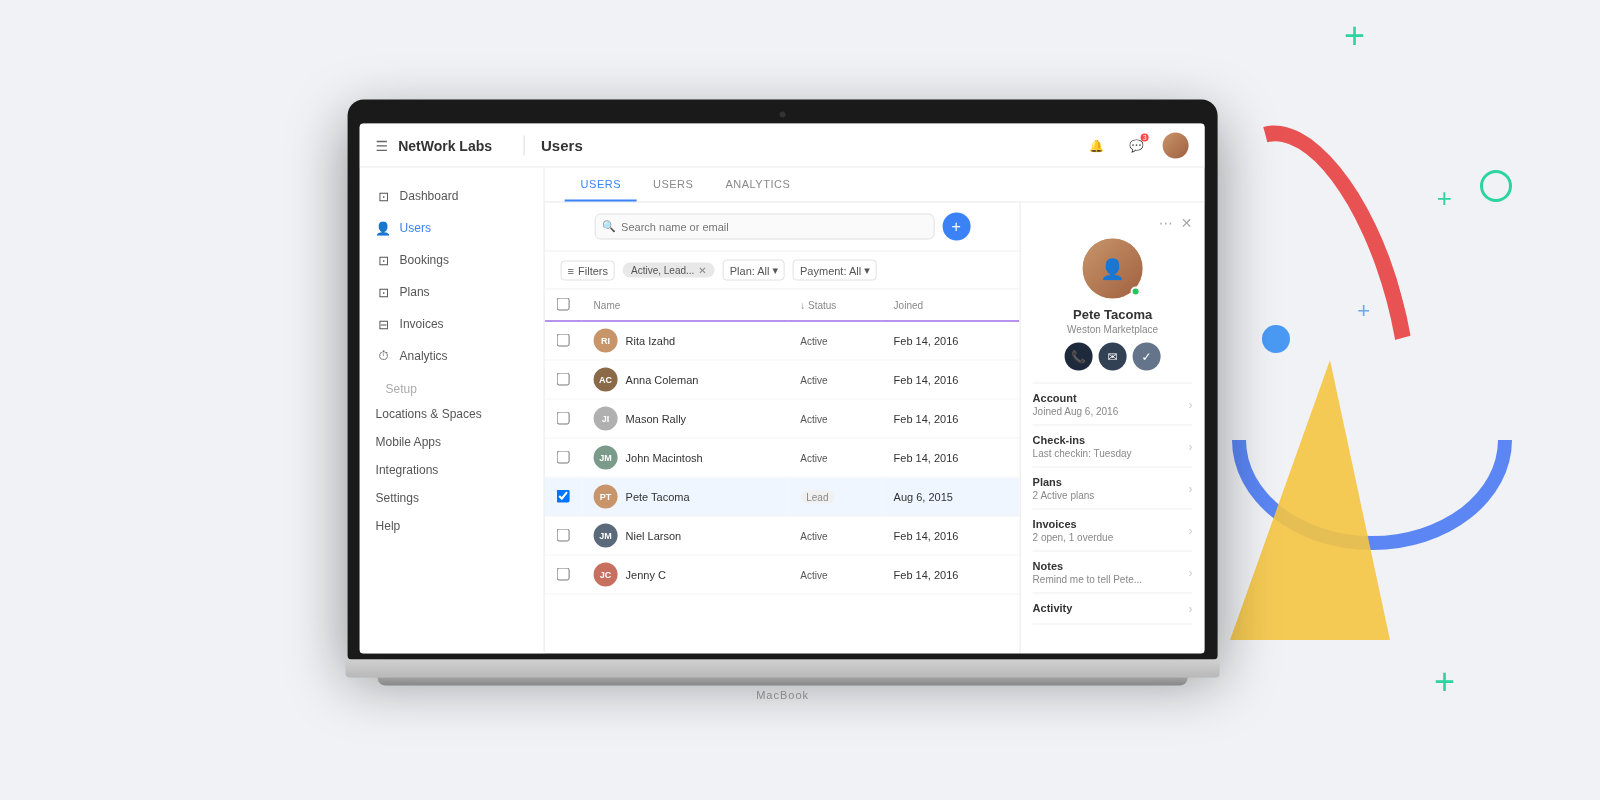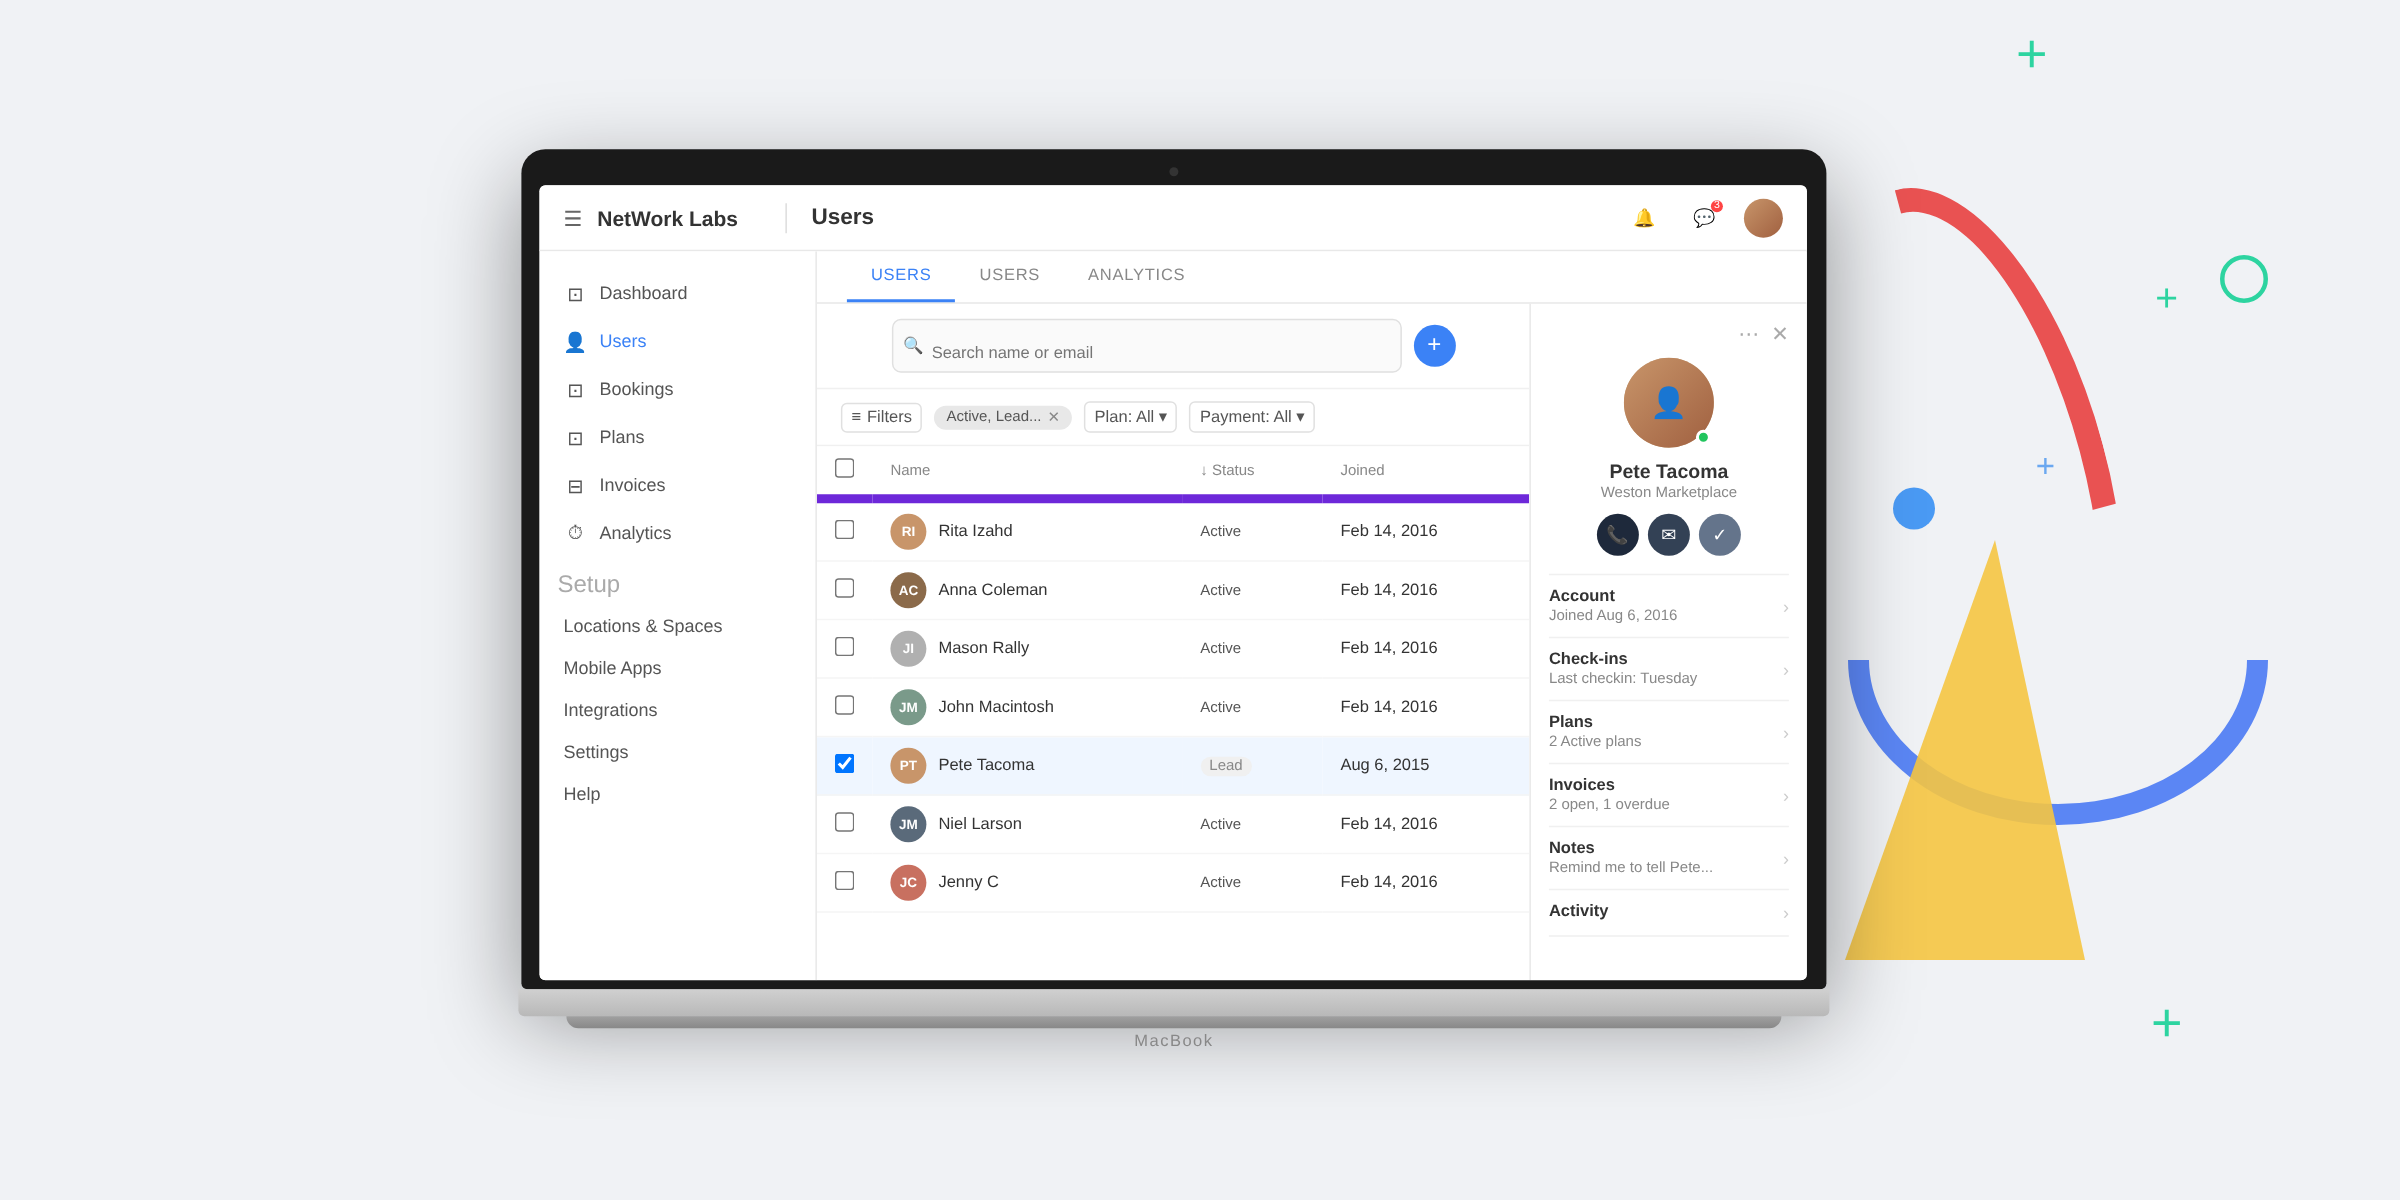--- a/index.html
+++ b/index.html
@@ -200,23 +200,23 @@
     .nav-item .nav-icon {
       width: 16px;
       height: 16px;
       display: flex;
       align-items: center;
       justify-content: center;
       font-size: 13px;
     }
 
     .nav-section-label {
-      font-size: 16px;
+      font-size: 12px;
       color: #aaa;
-      padding: 10px 12px 4px;
+      padding: 10px 26px 4px;
       text-transform: none;
       font-weight: 500;
     }
 
     .nav-text-link {
       padding: 7px 16px;
       cursor: pointer;
       color: #555;
       font-size: 12px;
     }
@@ -286,21 +286,21 @@
       position: absolute;
       left: 8px;
       top: 50%;
       transform: translateY(-50%);
       color: #aaa;
       font-size: 11px;
     }
 
     .search-input {
       width: 100%;
-      padding: 16px 8px 6px 26px;
+      padding: 6px 8px 6px 26px;
       border: 1px solid #e0e0e0;
       border-radius: 6px;
       font-size: 11px;
       color: #333;
       background: #fafafa;
       outline: none;
     }
 
     .add-btn {
       width: 28px;
@@ -374,21 +374,21 @@
       width: 100%;
       border-collapse: collapse;
     }
 
     thead th {
       font-size: 10px;
       font-weight: 500;
       color: #888;
       text-align: left;
       padding: 8px 12px;
-      border-bottom: 6px solid #6d28d9;
+      border-bottom: 1px solid #6d28d9;
       background: #fff;
     }
 
     tbody tr {
       border-bottom: 1px solid #f5f5f5;
     }
 
     tbody tr.selected {
       background: #eff6ff;
     }

